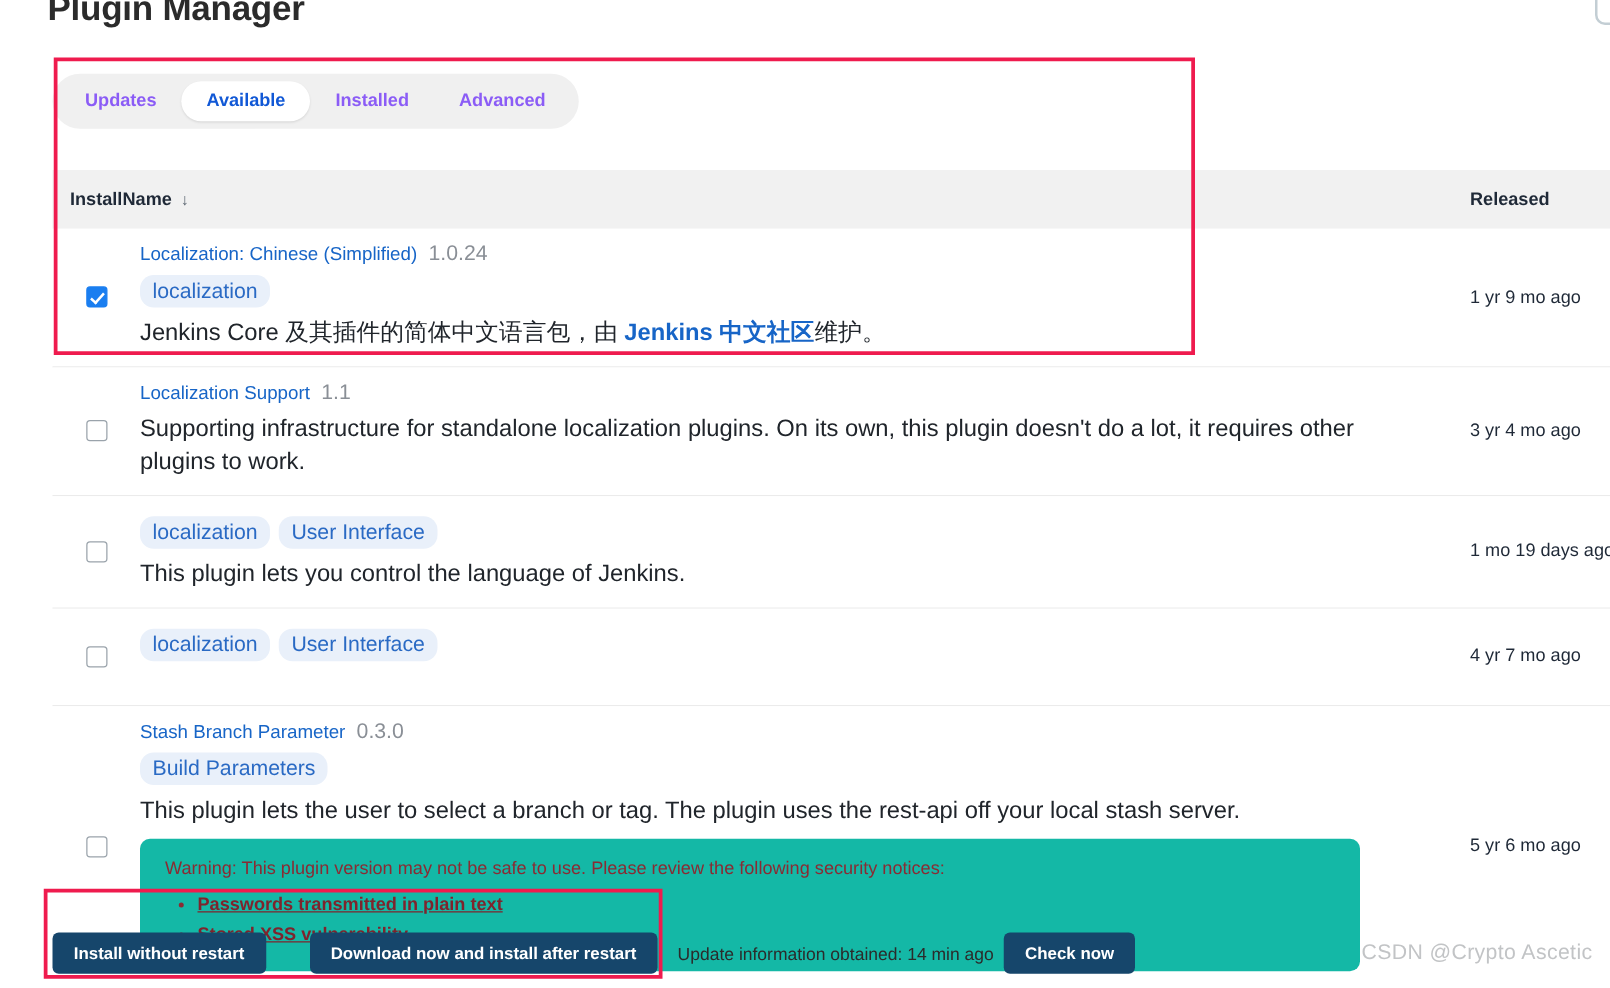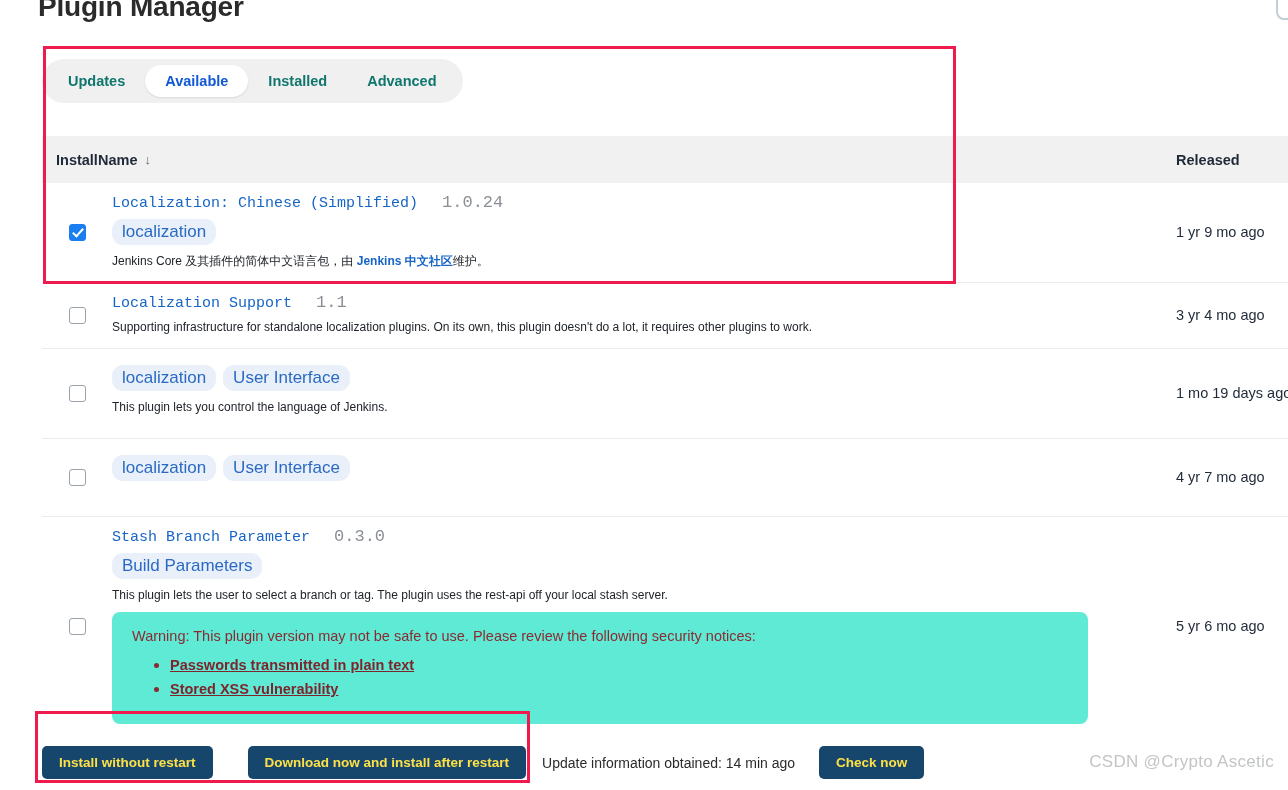--- a/index.html
+++ b/index.html
@@ -53,21 +53,21 @@
     height: 44px;
     background: #f0f0f0;
     border-radius: 22px;
     display: flex;
     align-items: center;
     padding: 0 6px;
   }
   .tab {
     font-size: 14.5px;
     font-weight: 700;
-    color: #0f766e;
+    color: #8b5cf6;
     padding: 8px 20px;
     border-radius: 18px;
     white-space: nowrap;
     cursor: pointer;
   }
   .tab.active {
     background: #ffffff;
     color: #1158d6;
     box-shadow: 0 1px 2px rgba(0,0,0,.10);
   }
@@ -147,23 +147,22 @@
     width: 4px;
     height: 9px;
     border: solid #ffffff;
     border-width: 0 2px 2px 0;
     transform: rotate(42deg);
   }
 
   .plugin-line {
     display: flex;
     align-items: baseline;
-    gap: 24px;
+    gap: 9px;
     margin-bottom: 7px;
-    font-family: Liberation Mono, monospace;
   }
   .plugin-name {
     font-size: 15px;
     color: #1765c7;
     text-decoration: none;
     cursor: pointer;
   }
   .plugin-version {
     font-size: 17px;
     color: #8a8f96;
@@ -178,46 +177,46 @@
     background: #e9f0fa;
     color: #2a6ac4;
     font-size: 17px;
     padding: 3px 10px;
     border-radius: 11px;
     white-space: nowrap;
     cursor: pointer;
   }
 
   .plugin-desc {
-    font-size: 12px;
+    font-size: 19px;
     color: #20252b;
     line-height: 1.4;
   }
   .plugin-desc .strong-link {
     color: #1765c7;
     font-weight: 700;
     text-decoration: none;
     cursor: pointer;
   }
 
   
   .warning {
     margin-top: 9px;
-    background: #5eead4;
+    background: #14b8a6;
     border-radius: 8px;
     padding: 16px 20px 14px 20px;
     max-width: 1048px;
   }
   .warning-text {
     font-size: 14.5px;
     color: #8a2b33;
     margin-bottom: 12px;
   }
   .warning ul {
-    margin: 12px;
+    margin: 0;
     padding-left: 26px;
   }
   .warning li {
     margin: 0 0 6px 0;
     color: #8a2b33;
   }
   .warning li a {
     color: #7e242d;
     font-weight: 700;
     font-size: 14.5px;
@@ -230,38 +229,38 @@
     position: absolute;
     left: 42px;
     top: 746px;
     display: flex;
     align-items: center;
     gap: 0;
     z-index: 4;
   }
   .btn {
     background: #16466b;
-    color: #fde047;
+    color: #ffffff;
     font-size: 13.5px;
     font-weight: 700;
     border: none;
     border-radius: 5px;
     padding: 9px 17px;
     cursor: pointer;
     white-space: nowrap;
     font-family: "Liberation Sans", sans-serif;
   }
   .btn-gap1 { margin-left: 35px; }
   .update-info {
     font-size: 14px;
     color: #2b2b2b;
     margin-left: 16px;
     white-space: nowrap;
   }
-  .btn-check { margin-left: 24px; }
+  .btn-check { margin-left: 8px; }
 
   
   .annot {
     position: absolute;
     border: 3px solid #ef1b4e;
     pointer-events: none;
     z-index: 9;
   }
   .annot-top {
     left: 43px;

